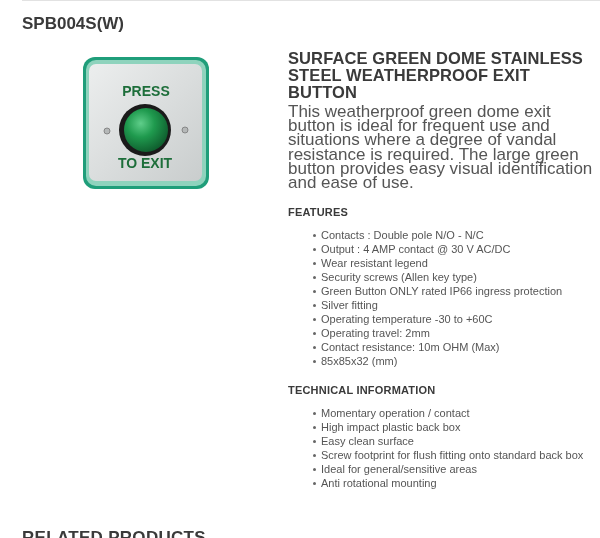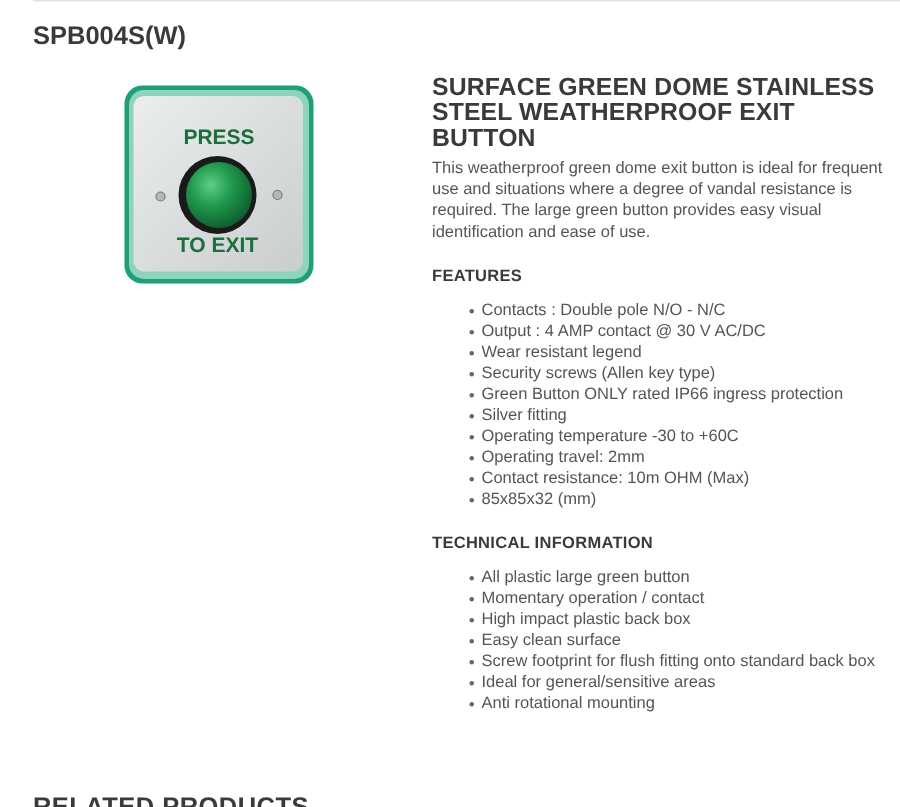--- a/index.html
+++ b/index.html
@@ -3,21 +3,21 @@
 <meta charset="utf-8">
 <style>
   html, body { margin:0; padding:0; background:#ffffff; }
   body { width:600px; height:538px; overflow:hidden; position:relative;
          font-family:"Liberation Sans", sans-serif; color:#555; }
   .top-rule { position:absolute; left:22px; top:0; width:578px; height:1px; background:#e2e2e2; }
   .sku { position:absolute; left:22px; top:14px; font-size:17px; font-weight:bold; color:#3a3a3a; margin:0; }
   .product-image { position:absolute; left:82px; top:56px; width:128px; height:134px; }
   .info { position:absolute; left:288px; top:50px; width:305px; }
   .title { font-size:16.5px; font-weight:bold; color:#3a3a3a; line-height:17px; margin:0; letter-spacing:0.1px; }
-  .desc { font-size:11px; line-height:14.2px; color:#555; margin:4px 0 0 0; }
+  .desc { font-size:17px; line-height:14.2px; color:#555; margin:4px 0 0 0; }
   .section-h { font-size:11px; font-weight:bold; color:#3a3a3a; margin:16px 0 0 0; letter-spacing:0.2px; }
   ul.bullets { list-style:none; margin:10px 0 0 0; padding:0 0 0 25px; }
   ul.bullets li { font-size:11px; line-height:14px; color:#555; position:relative; padding-left:8px; white-space:nowrap; }
   ul.bullets li::before { content:""; position:absolute; left:0; top:6px; width:3px; height:3px; border-radius:50%; background:#666; }
   .tech-h { margin-top:16px; }
   .related { position:absolute; left:22px; top:528px; font-size:17px; font-weight:bold; color:#3a3a3a; margin:0; letter-spacing:0.3px; }
 </style>
 </head>
 <body>
 
@@ -63,21 +63,20 @@
     <li>Green Button ONLY rated IP66 ingress protection</li>
     <li>Silver fitting</li>
     <li>Operating temperature -30 to +60C</li>
     <li>Operating travel: 2mm</li>
     <li>Contact resistance: 10m OHM (Max)</li>
     <li>85x85x32 (mm)</li>
   </ul>
 
   <h3 class="section-h tech-h">TECHNICAL INFORMATION</h3>
   <ul class="bullets">
-    <li>All plastic large green button</li>
     <li>Momentary operation / contact</li>
     <li>High impact plastic back box</li>
     <li>Easy clean surface</li>
     <li>Screw footprint for flush fitting onto standard back box</li>
     <li>Ideal for general/sensitive areas</li>
     <li>Anti rotational mounting</li>
   </ul>
 </div>
 
 <h2 class="related">RELATED PRODUCTS</h2>

